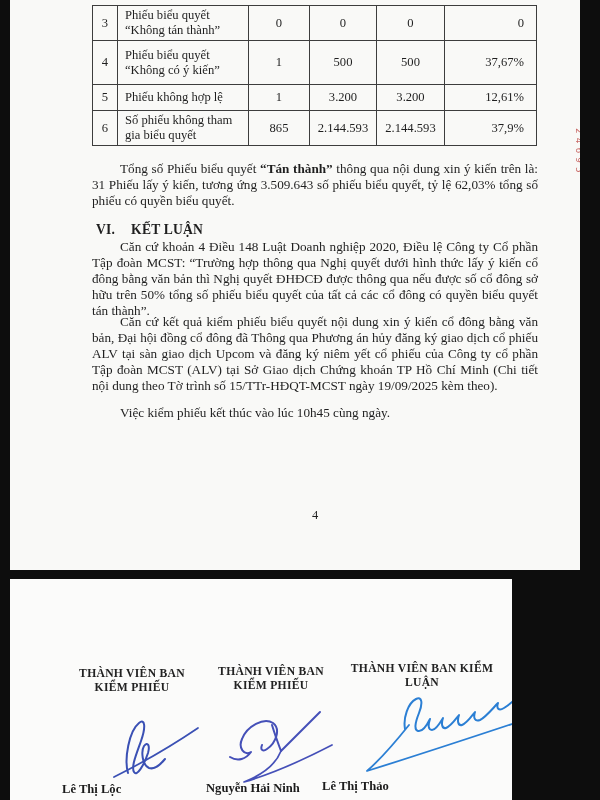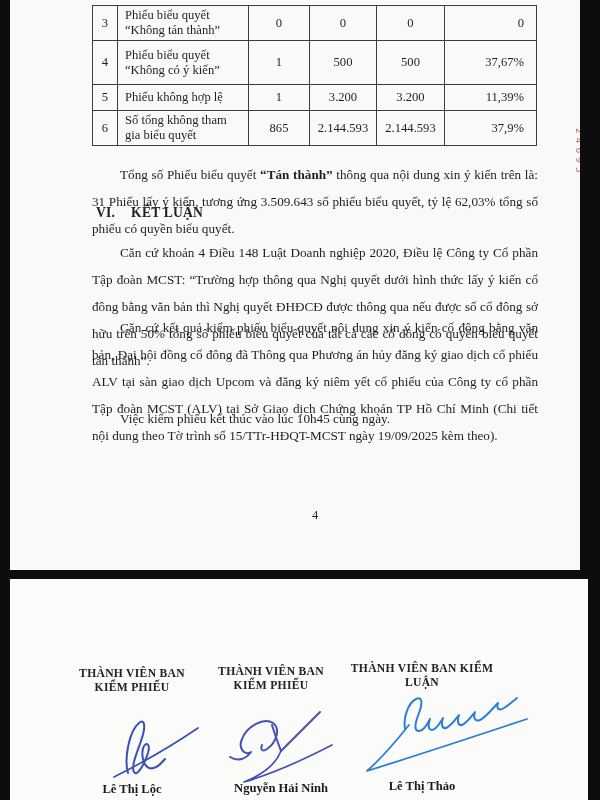--- a/index.html
+++ b/index.html
@@ -4,21 +4,21 @@
 <style>
   html,body{margin:0;padding:0;}
   body{
     width:600px;height:800px;position:relative;overflow:hidden;
     background:#0d0d0d;
     font-family:"Liberation Serif","DejaVu Serif",serif;
     color:#1f1f1f;
   }
   .page{position:absolute;background:#f9f9f7;overflow:hidden;}
   #page1{left:10px;top:0;width:570px;height:570px;}
-  #page2{left:10px;top:579px;width:578px;height:221px;background:#fbfbfa;}
+  #page2{left:10px;top:579px;width:502px;height:221px;background:#fbfbfa;}
 
   
   .vote-table{
     position:absolute;left:82px;top:5px;width:444px;
     border-collapse:collapse;table-layout:fixed;
     font-size:12.6px;line-height:15px;
   }
   .vote-table td{
     border:1px solid #3d3d3d;vertical-align:middle;
     padding:2px 4px;
@@ -27,21 +27,21 @@
   .vote-table td.c-label{text-align:left;padding-left:7px;margin-top:20px;}
   .vote-table td.c-num{text-align:center;}
   .vote-table td.c-pct{text-align:right;padding-right:12px;}
   .lbl2{display:block;}
   .lbl2:empty{display:none;}
   tr.r0{height:33px;} tr.r1{height:44px;} tr.r2{height:26px;} tr.r3{height:35px;}
 
   
   .para{
     position:absolute;left:82px;width:446px;
-    font-size:13.2px;line-height:27px;text-align:justify;
+    font-size:13.2px;line-height:16px;text-align:justify;
     text-indent:28px;
   }
   .heading{
     position:absolute;left:86px;font-size:13.6px;font-weight:bold;
     letter-spacing:.2px;
   }
   .heading .h-no{margin-right:16px;}
   .page-number{
     position:absolute;left:82px;width:446px;top:508px;
     text-align:center;font-size:12.5px;
@@ -53,21 +53,21 @@
     font-size:9px;letter-spacing:4px;color:#c0504d;opacity:.85;
   }
 
   
   .sig-col{position:absolute;text-align:center;}
   .sig-head{
     font-size:11.6px;font-weight:bold;line-height:14px;
     letter-spacing:.3px;color:#222;
   }
   .sig-name{
-    position:absolute;font-size:12.6px;font-weight:bold;text-align:center;color:#1b1b1b;
+    position:absolute;font-size:12.6px;font-weight:bold;text-align:left;color:#1b1b1b;
   }
   .sig-svg{position:absolute;}
   .sig-svg path{fill:none;stroke-linecap:round;stroke-linejoin:round;}
 </style>
 </head>
 <body>
 
 <div class="page" id="page1">
 
   <table class="vote-table">
@@ -95,36 +95,36 @@
         <td class="c-num">500</td>
         <td class="c-num">500</td>
         <td class="c-pct">37,67%</td>
       </tr>
       <tr class="r2">
         <td class="c-no">5</td>
         <td class="c-label"><span>Phiếu không hợp lệ</span></td>
         <td class="c-num">1</td>
         <td class="c-num">3.200</td>
         <td class="c-num">3.200</td>
-        <td class="c-pct">11,39%</td>
+        <td class="c-pct">12,61%</td>
       </tr>
       <tr class="r3">
         <td class="c-no">6</td>
-        <td class="c-label"><span>Số tổng không tham gia biểu quyết</span></td>
+        <td class="c-label"><span>Số phiếu không tham gia biểu quyết</span></td>
         <td class="c-num">865</td>
         <td class="c-num">2.144.593</td>
         <td class="c-num">2.144.593</td>
         <td class="c-pct">37,9%</td>
       </tr>
     </tbody>
   </table>
 
   <p class="para" style="top:148px"><span>Tổng số Phiếu biểu quyết </span><b>“Tán thành”</b><span> thông qua nội dung xin ý kiến trên là: 31 Phiếu lấy ý kiến, tương ứng 3.509.643 số phiếu biểu quyết, tỷ lệ 62,03% tổng số phiếu có quyền biểu quyết.</span></p>
 
-  <div class="heading" style="top:205px">
+  <div class="heading" style="top:222px">
     <span class="h-no">VI.</span><span>KẾT LUẬN</span>
   </div>
 
   <p class="para" style="top:226px">Căn cứ khoản 4 Điều 148 Luật Doanh nghiệp 2020, Điều lệ Công ty Cổ phần Tập đoàn MCST: “Trường hợp thông qua Nghị quyết dưới hình thức lấy ý kiến cổ đông bằng văn bản thì Nghị quyết ĐHĐCĐ được thông qua nếu được số cổ đông sở hữu trên 50% tổng số phiếu biểu quyết của tất cả các cổ đông có quyền biểu quyết tán thành”.</p>
   <p class="para" style="top:301px">Căn cứ kết quả kiểm phiếu biểu quyết nội dung xin ý kiến cổ đông bằng văn bản, Đại hội đồng cổ đông đã Thông qua Phương án hủy đăng ký giao dịch cổ phiếu ALV tại sàn giao dịch Upcom và đăng ký niêm yết cổ phiếu của Công ty cổ phần Tập đoàn MCST (ALV) tại Sở Giao dịch Chứng khoán TP Hồ Chí Minh (Chi tiết nội dung theo Tờ trình số 15/TTr-HĐQT-MCST ngày 19/09/2025 kèm theo).</p>
   <p class="para" style="top:392px">Việc kiểm phiếu kết thúc vào lúc 10h45 cùng ngày.</p>
 
   <div class="page-number">4</div>
 
   <div class="margin-note">24695</div>

